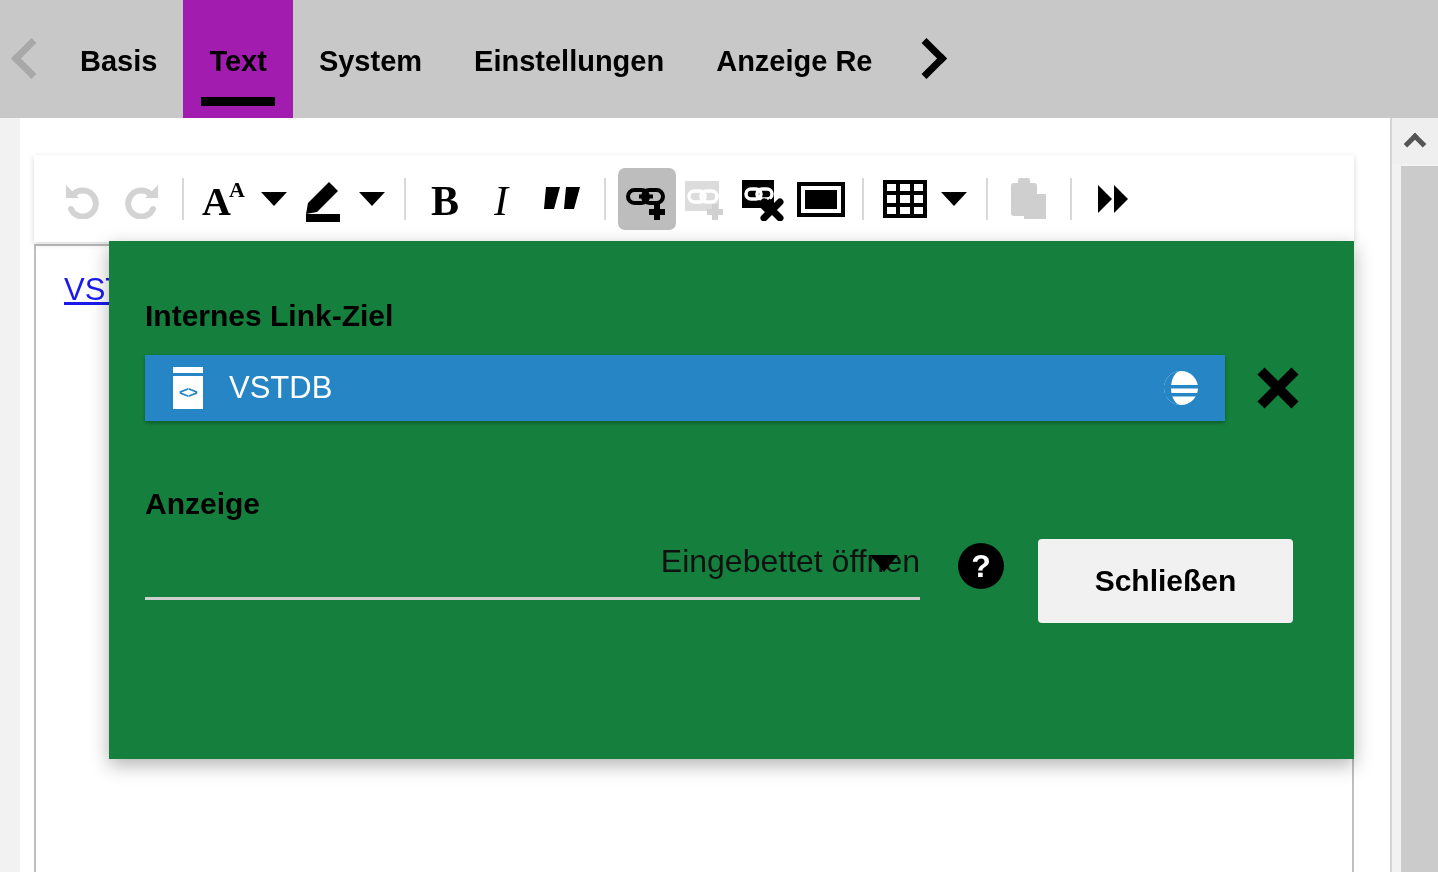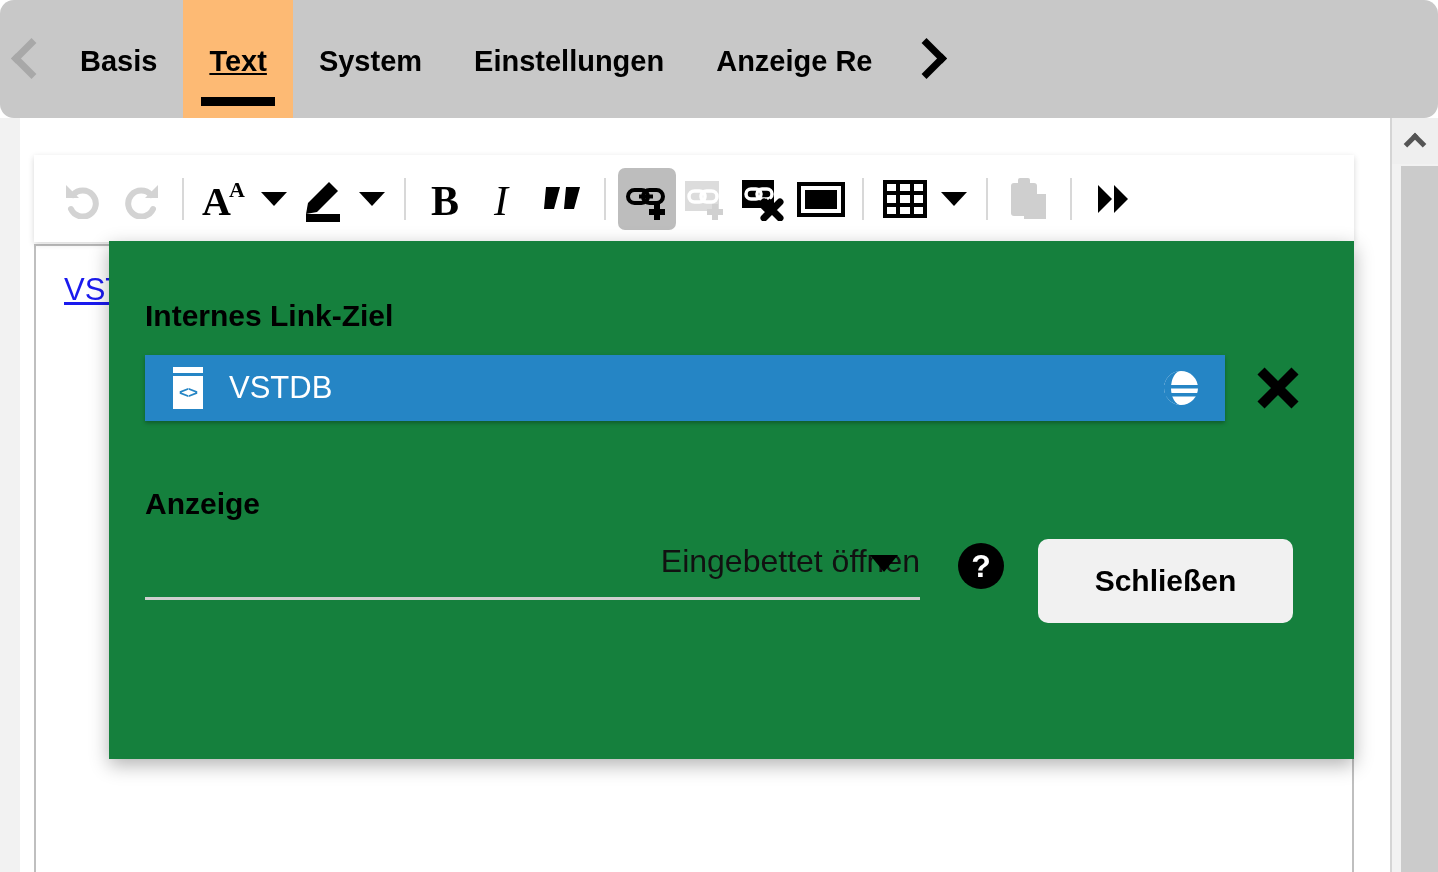--- a/index.html
+++ b/index.html
@@ -8,21 +8,21 @@
     overflow: hidden;
     font-family: "Liberation Sans", sans-serif;
     background: #ffffff;
   }
 
   
   .tabbar {
     position: absolute; left: 0; top: 0;
     width: 1438px; height: 118px;
     background: #c8c8c8;
-    display: flex; align-items: center; border-radius: 14px;
+    display: flex; align-items: center;
   }
   .tab-arrow {
     width: 54px; height: 118px;
     display: flex; align-items: center; justify-content: center;
     font-size: 0; user-select: none;
   }
   .tab-arrow.left  { color: #a8a8a8; }
   .tab-arrow.right { color: #000000; }
   .chev {
     display: block; width: 26px; height: 44px;
@@ -44,21 +44,21 @@
     padding: 0 26px;
     display: flex; align-items: center;
     justify-content: center;
     font-size: 29px; font-weight: bold;
     color: #000;
     position: relative;
     white-space: nowrap;
     padding-top: 4px;
     cursor: default;
   }
-  .tab.active { background: #fdba74; text-decoration: underline; }
+  .tab.active { background: #a21caf; }
   .tab.active::after {
     content: "";
     position: absolute; left: 18px; right: 18px;
     bottom: 12px; height: 9px; background: #000;
   }
 
   
   .workspace {
     position: absolute; left: 0; top: 118px;
     width: 1438px; height: 754px;
@@ -234,21 +234,21 @@
     background: #000; color: #fff;
     display: flex; align-items: center; justify-content: center;
     font-size: 32px; font-weight: bold;
     font-family: "Liberation Sans", sans-serif;
     flex: 0 0 auto;
   }
   .close-btn {
     margin-left: 34px;
     width: 255px; height: 84px;
     background: #f1f1f1;
-    border-radius: 10px;
+    border-radius: 4px;
     display: flex; align-items: center; justify-content: center;
     font-size: 30px; font-weight: bold; color: #000;
     flex: 0 0 auto;
   }
 </style>
 </head>
 <body>
 
 <div class="tabbar">
   <div class="tab-arrow left">

